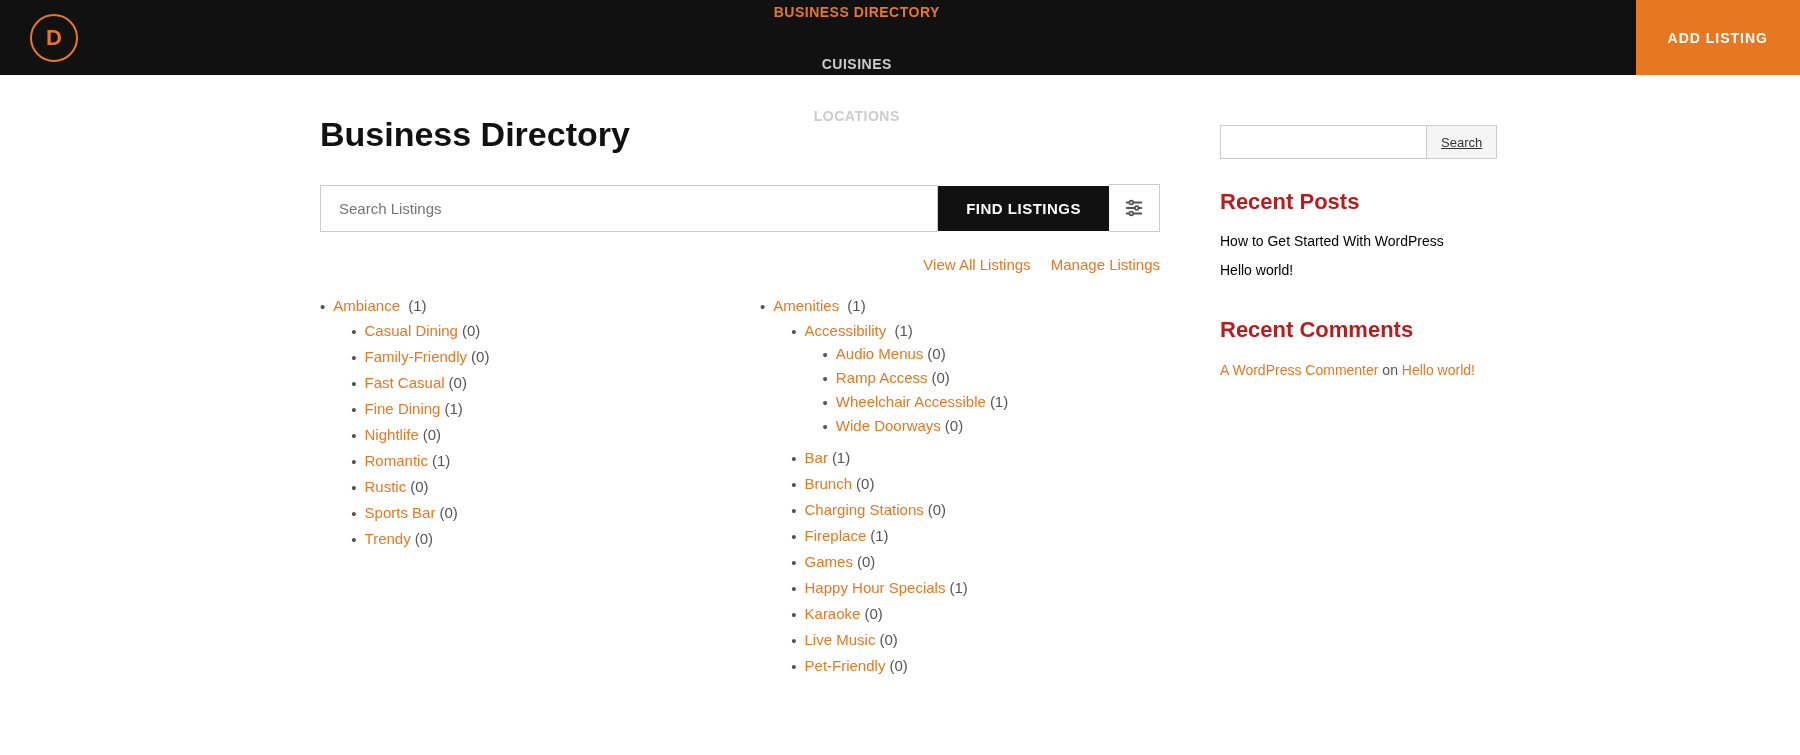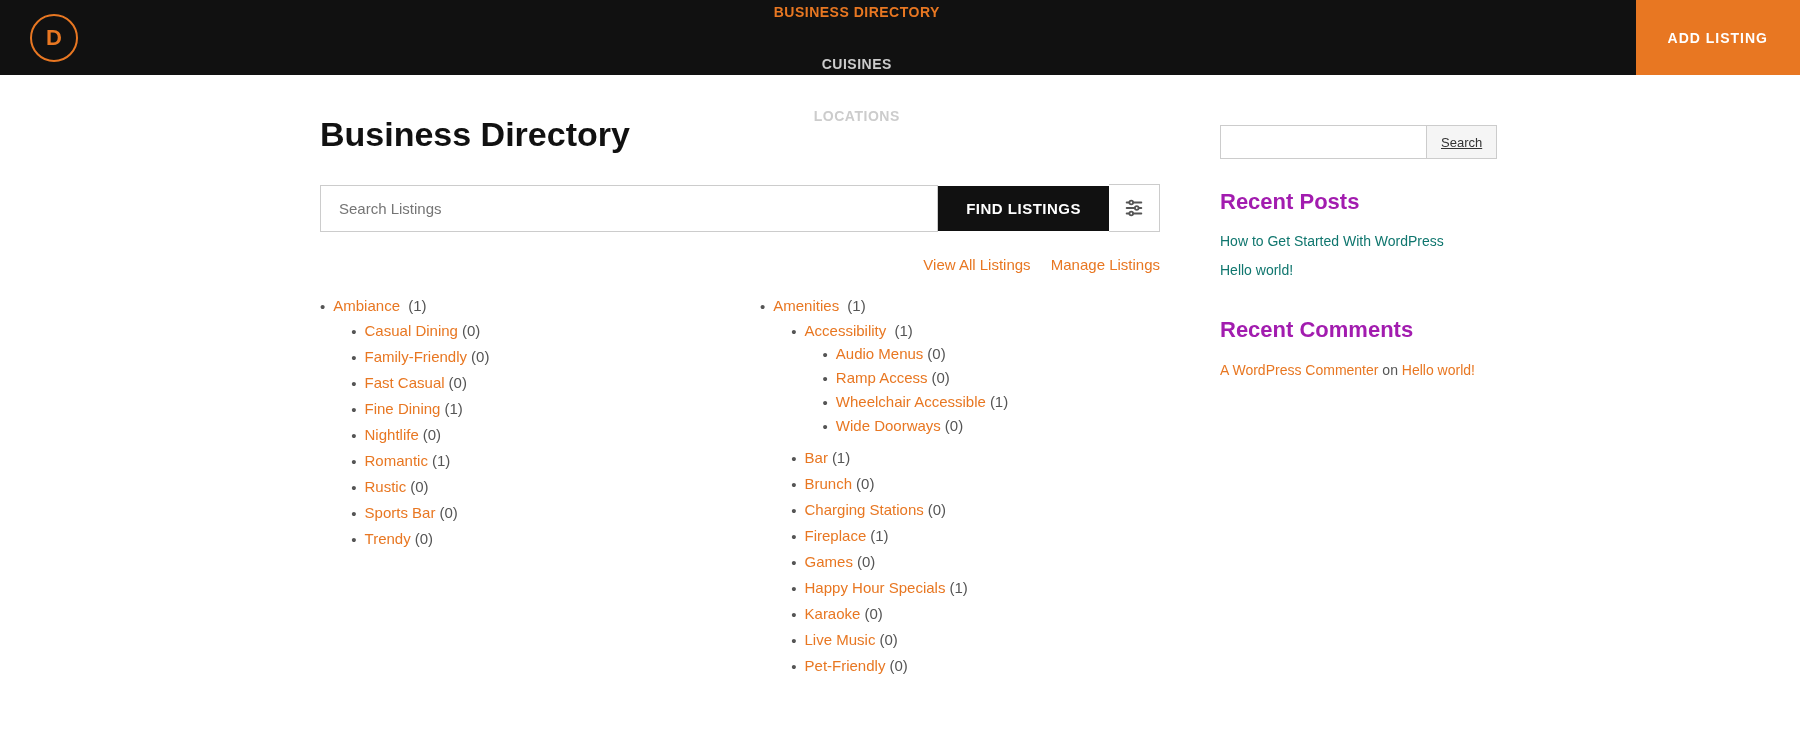--- a/index.html
+++ b/index.html
@@ -168,25 +168,25 @@
       border-left: none;
       padding: 8px 14px;
       font-size: 13px;
       cursor: pointer;
       color: #333;
     }
 
     .sidebar-section-title {
       font-size: 22px;
       font-weight: 700;
-      color: #a21caf;
+      color: #b91c1c;
       margin-bottom: 16px;
     }
     .sidebar-post-link {
-      color: #0f766e;
+      color: #000000;
       text-decoration: none;
       font-size: 14px;
       display: block;
       margin-bottom: 8px;
       cursor: pointer;
       line-height: 1.5;
     }
     .sidebar-section { margin-bottom: 36px; }
 
     .recent-comments-section .comment-author {

